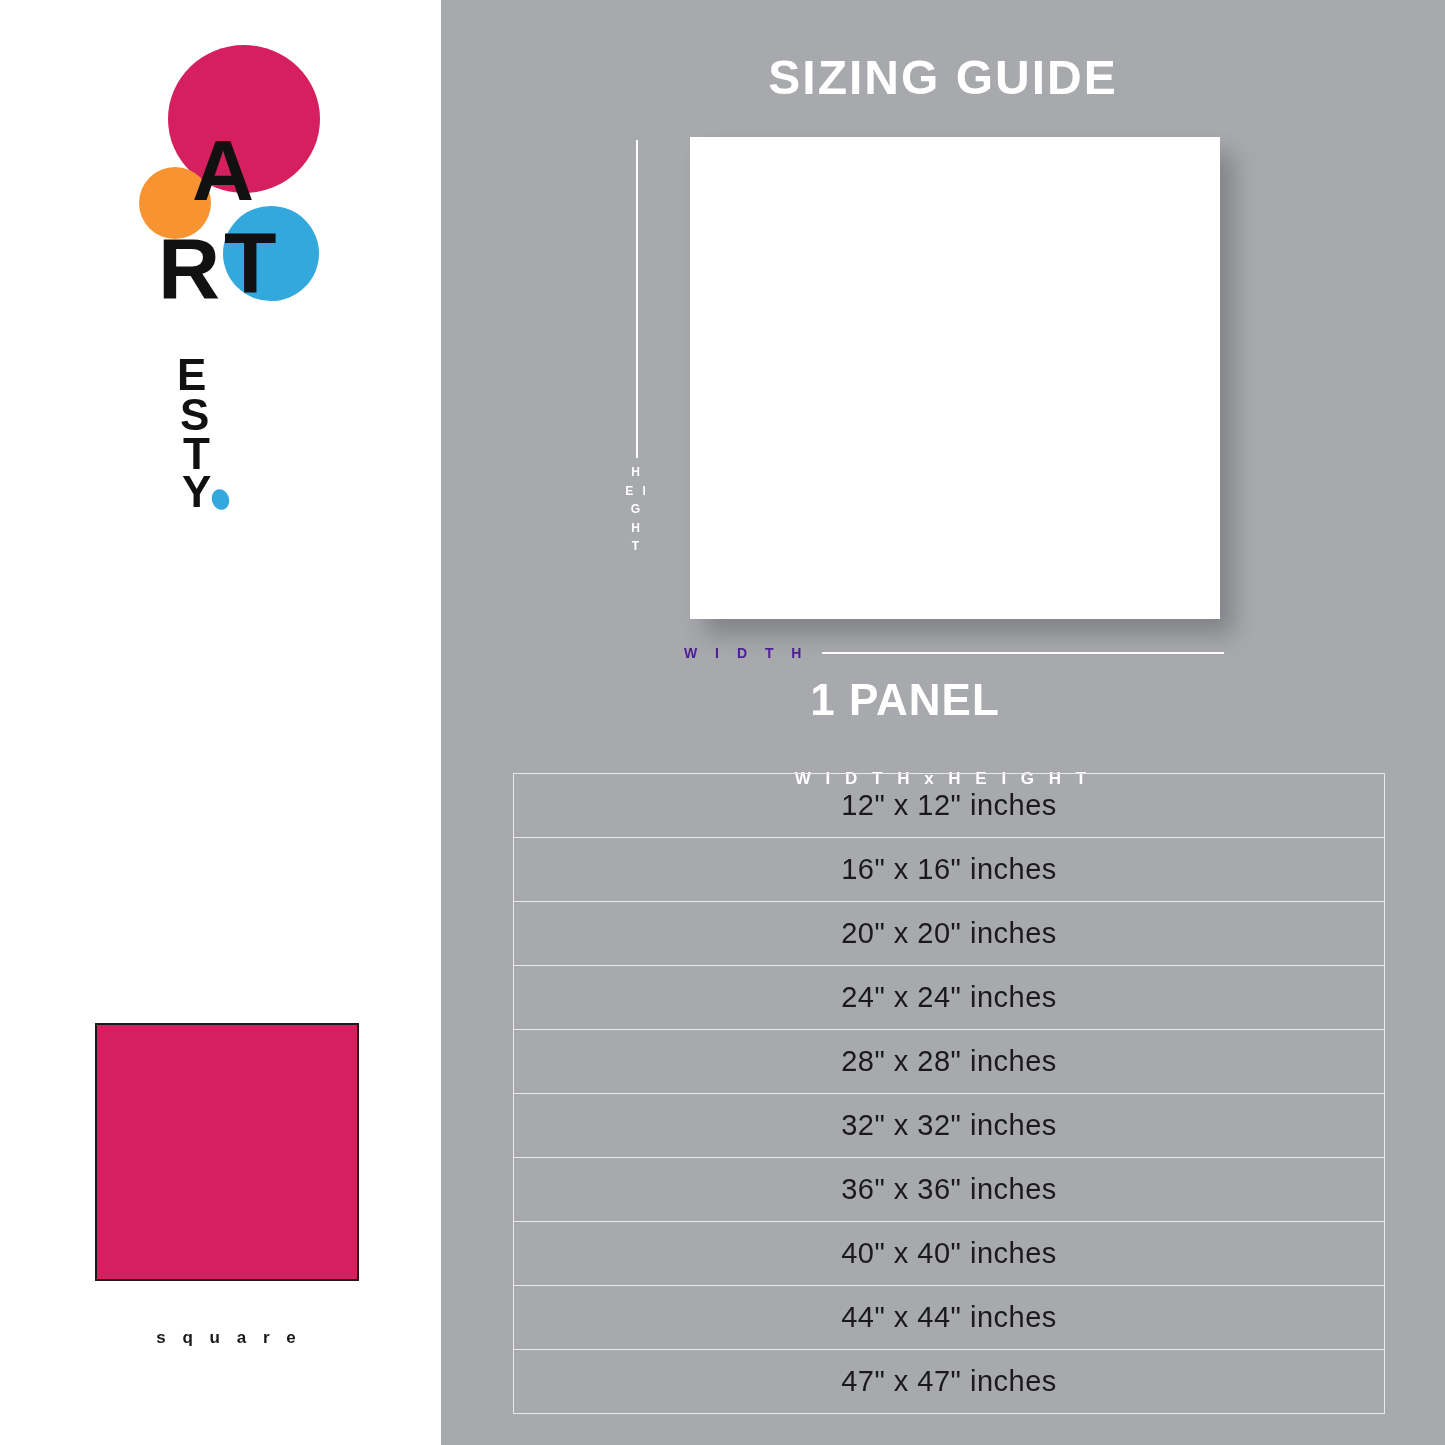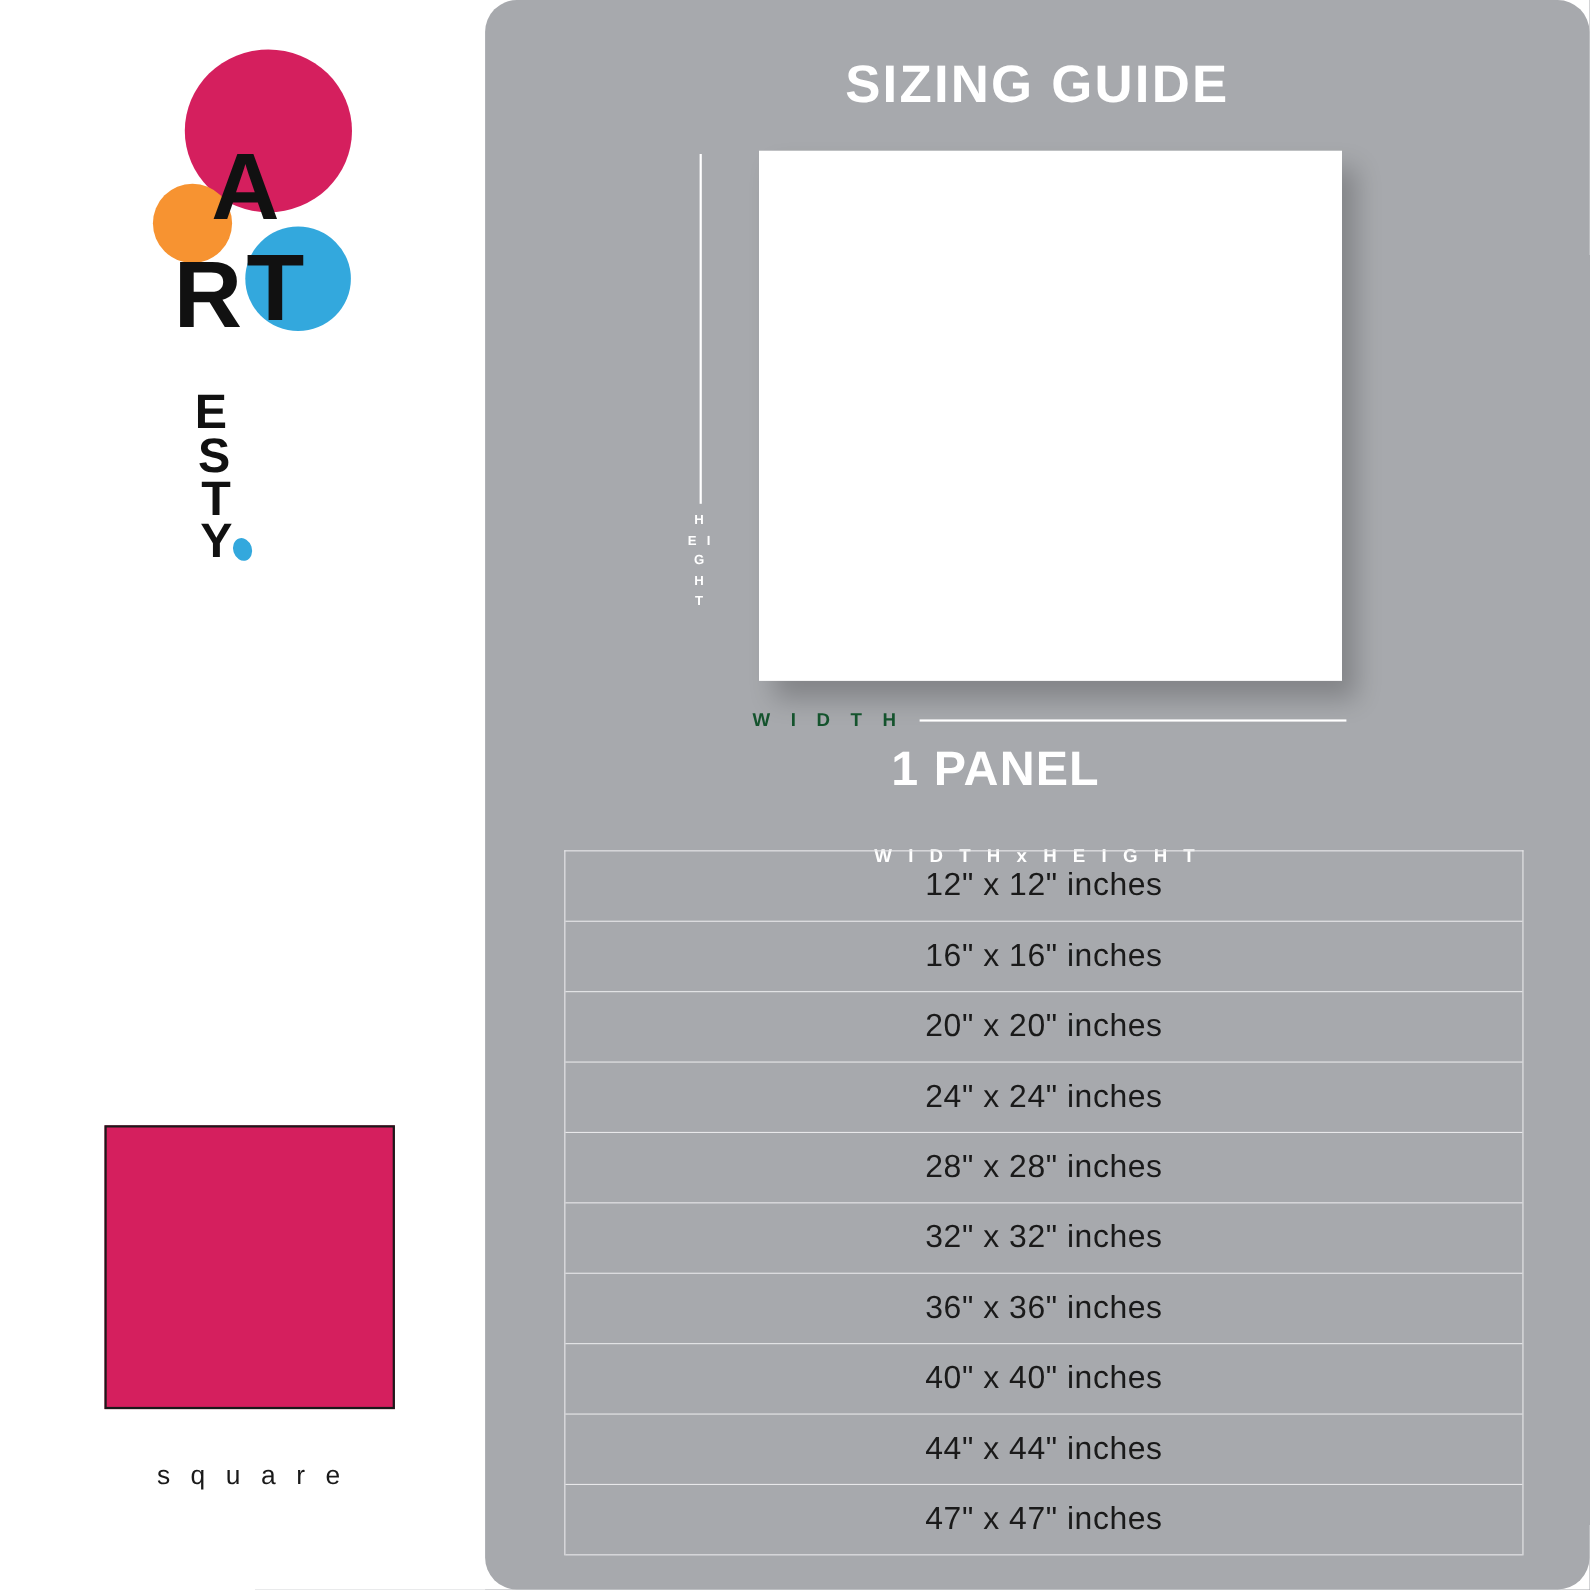--- a/index.html
+++ b/index.html
@@ -96,35 +96,34 @@
   .swatch {
     width: 264px;
     height: 258px;
     background: #d51f5e;
     border: 2px solid #1a1a1a;
     box-sizing: border-box;
   }
   .swatch-label {
     margin-top: 47px;
     text-align: center;
-    font-size: 24px;
-    font-weight: normal;
+    font-size: 17px;
+    font-weight: bold;
     letter-spacing: 6px;
     color: #1a1a1a;
   }
 
   
   .right-panel {
     position: absolute;
     left: 441px;
     top: 0;
     width: 1004px;
     height: 1445px;
     background: #a7a9ad;
-    border-radius: 29px;
   }
 
   .sizing-title {
     position: absolute;
     left: 0;
     top: 50px;
     width: 1004px;
     text-align: center;
     font-size: 48px;
     font-weight: bold;
@@ -168,24 +167,24 @@
   
   .width-row {
     position: absolute;
     left: 243px;
     top: 645px;
     width: 540px;
     display: flex;
     align-items: center;
   }
   .width-label {
-    font-size: 17px;
+    font-size: 14px;
     font-weight: bold;
     letter-spacing: 7px;
-    color: #14532d;
+    color: #4c1d95;
     white-space: nowrap;
     text-align: center;
   }
   .width-line {
     flex: 1;
     height: 2px;
     background: #ffffff;
     margin-left: 14px;
   }
 

